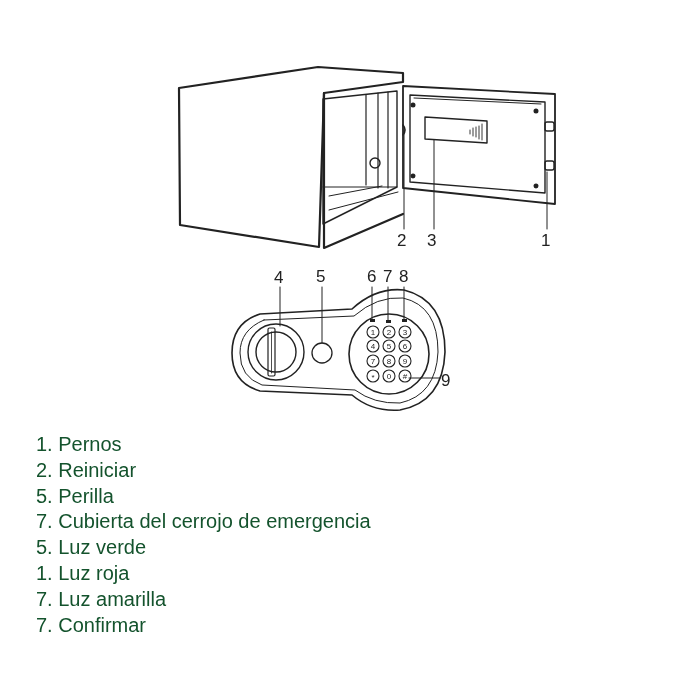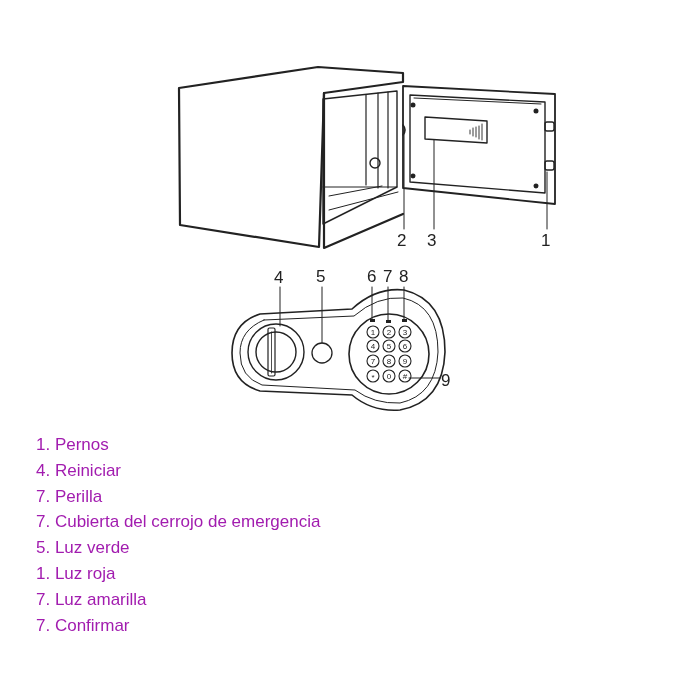--- a/index.html
+++ b/index.html
@@ -1,20 +1,20 @@
 <!DOCTYPE html>
 <html><head>
 <meta charset="utf-8">
 <style>
   html,body{margin:0;padding:0;background:#fff;}
   body{width:700px;height:700px;position:relative;overflow:hidden;font-family:"Liberation Sans",sans-serif;color:#111;}
   #diagram{position:absolute;left:0;top:0;width:700px;height:420px;}
   .callout{position:absolute;font-size:17px;line-height:17px;color:#222;}
   #legend{position:absolute;left:36px;top:432px;margin:0;padding:0;list-style:none;}
-  #legend li{font-size:17px;line-height:25.8px;color:#a21caf;white-space:nowrap;}
+  #legend li{font-size:20px;line-height:25.8px;color:#14532d;white-space:nowrap;}
 </style>
 </head>
 <body>
 
 <div id="diagram">
   <svg width="700" height="420" viewBox="0 0 700 420" xmlns="http://www.w3.org/2000/svg">
     <g fill="none" stroke="#222" stroke-linejoin="round" stroke-linecap="round">
 
       <g stroke-width="2.2">
         <polygon points="179,88 318,67 403,73 403,82 324,93 319,247 180,225"></polygon>
@@ -127,20 +127,20 @@
   <span class="callout" style="left:274px;top:269px;">4</span>
   <span class="callout" style="left:316px;top:268px;">5</span>
   <span class="callout" style="left:367px;top:268px;">6</span>
   <span class="callout" style="left:383px;top:268px;">7</span>
   <span class="callout" style="left:399px;top:268px;">8</span>
   <span class="callout" style="left:441px;top:372px;">9</span>
 </div>
 
 <ul id="legend">
   <li>1. Pernos</li>
-  <li>4. Reiniciar</li>
-  <li>7. Perilla</li>
+  <li>2. Reiniciar</li>
+  <li>5. Perilla</li>
   <li>7. Cubierta del cerrojo de emergencia</li>
   <li>5. Luz verde</li>
   <li>1. Luz roja</li>
   <li>7. Luz amarilla</li>
   <li>7. Confirmar</li>
 </ul>
 
 </body></html>

